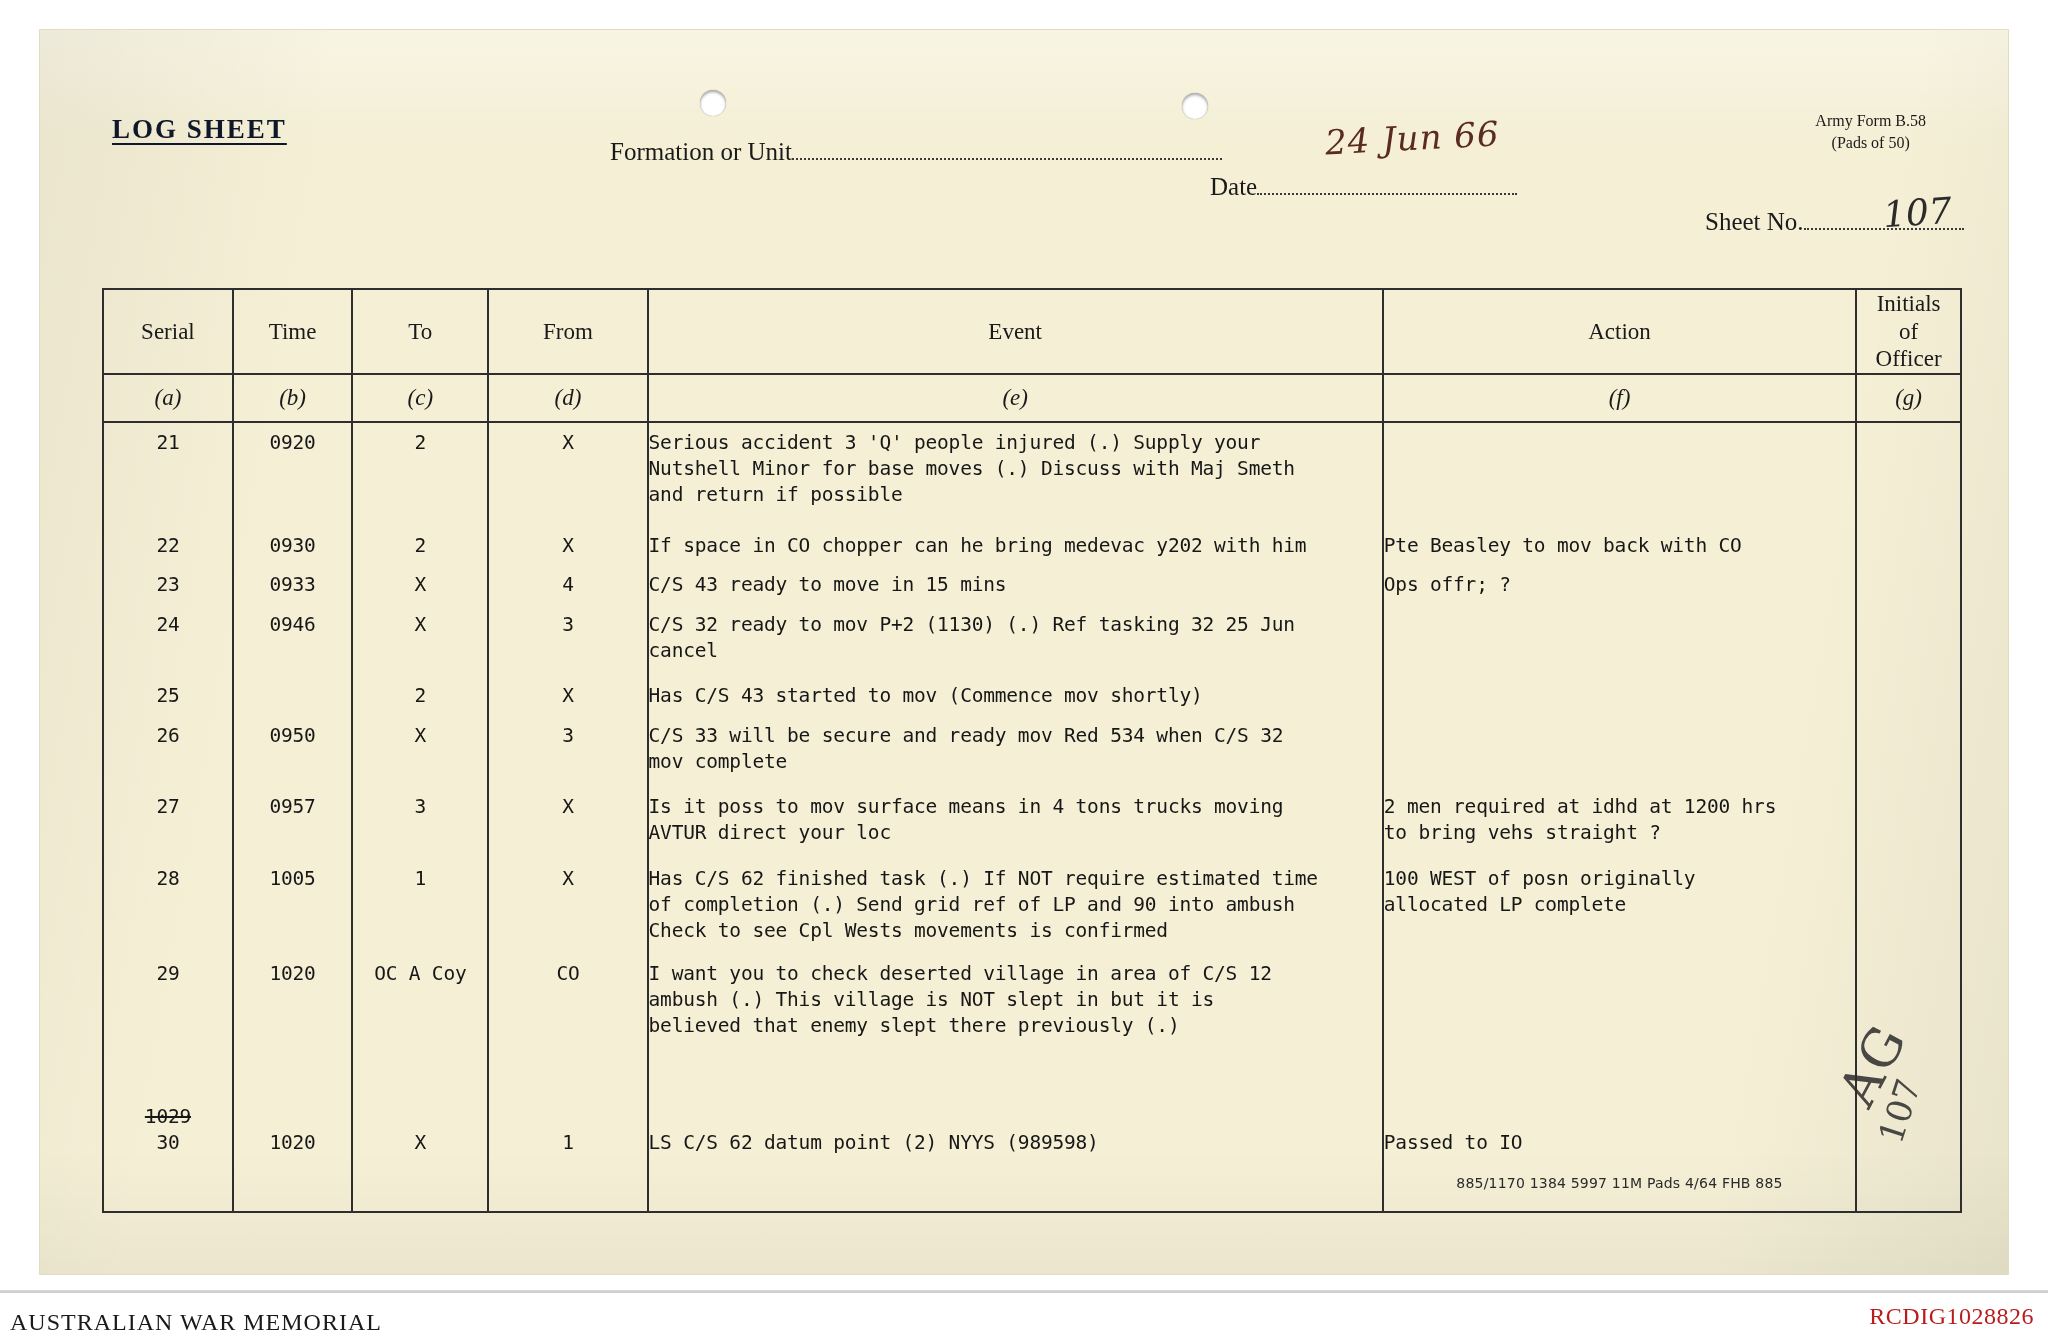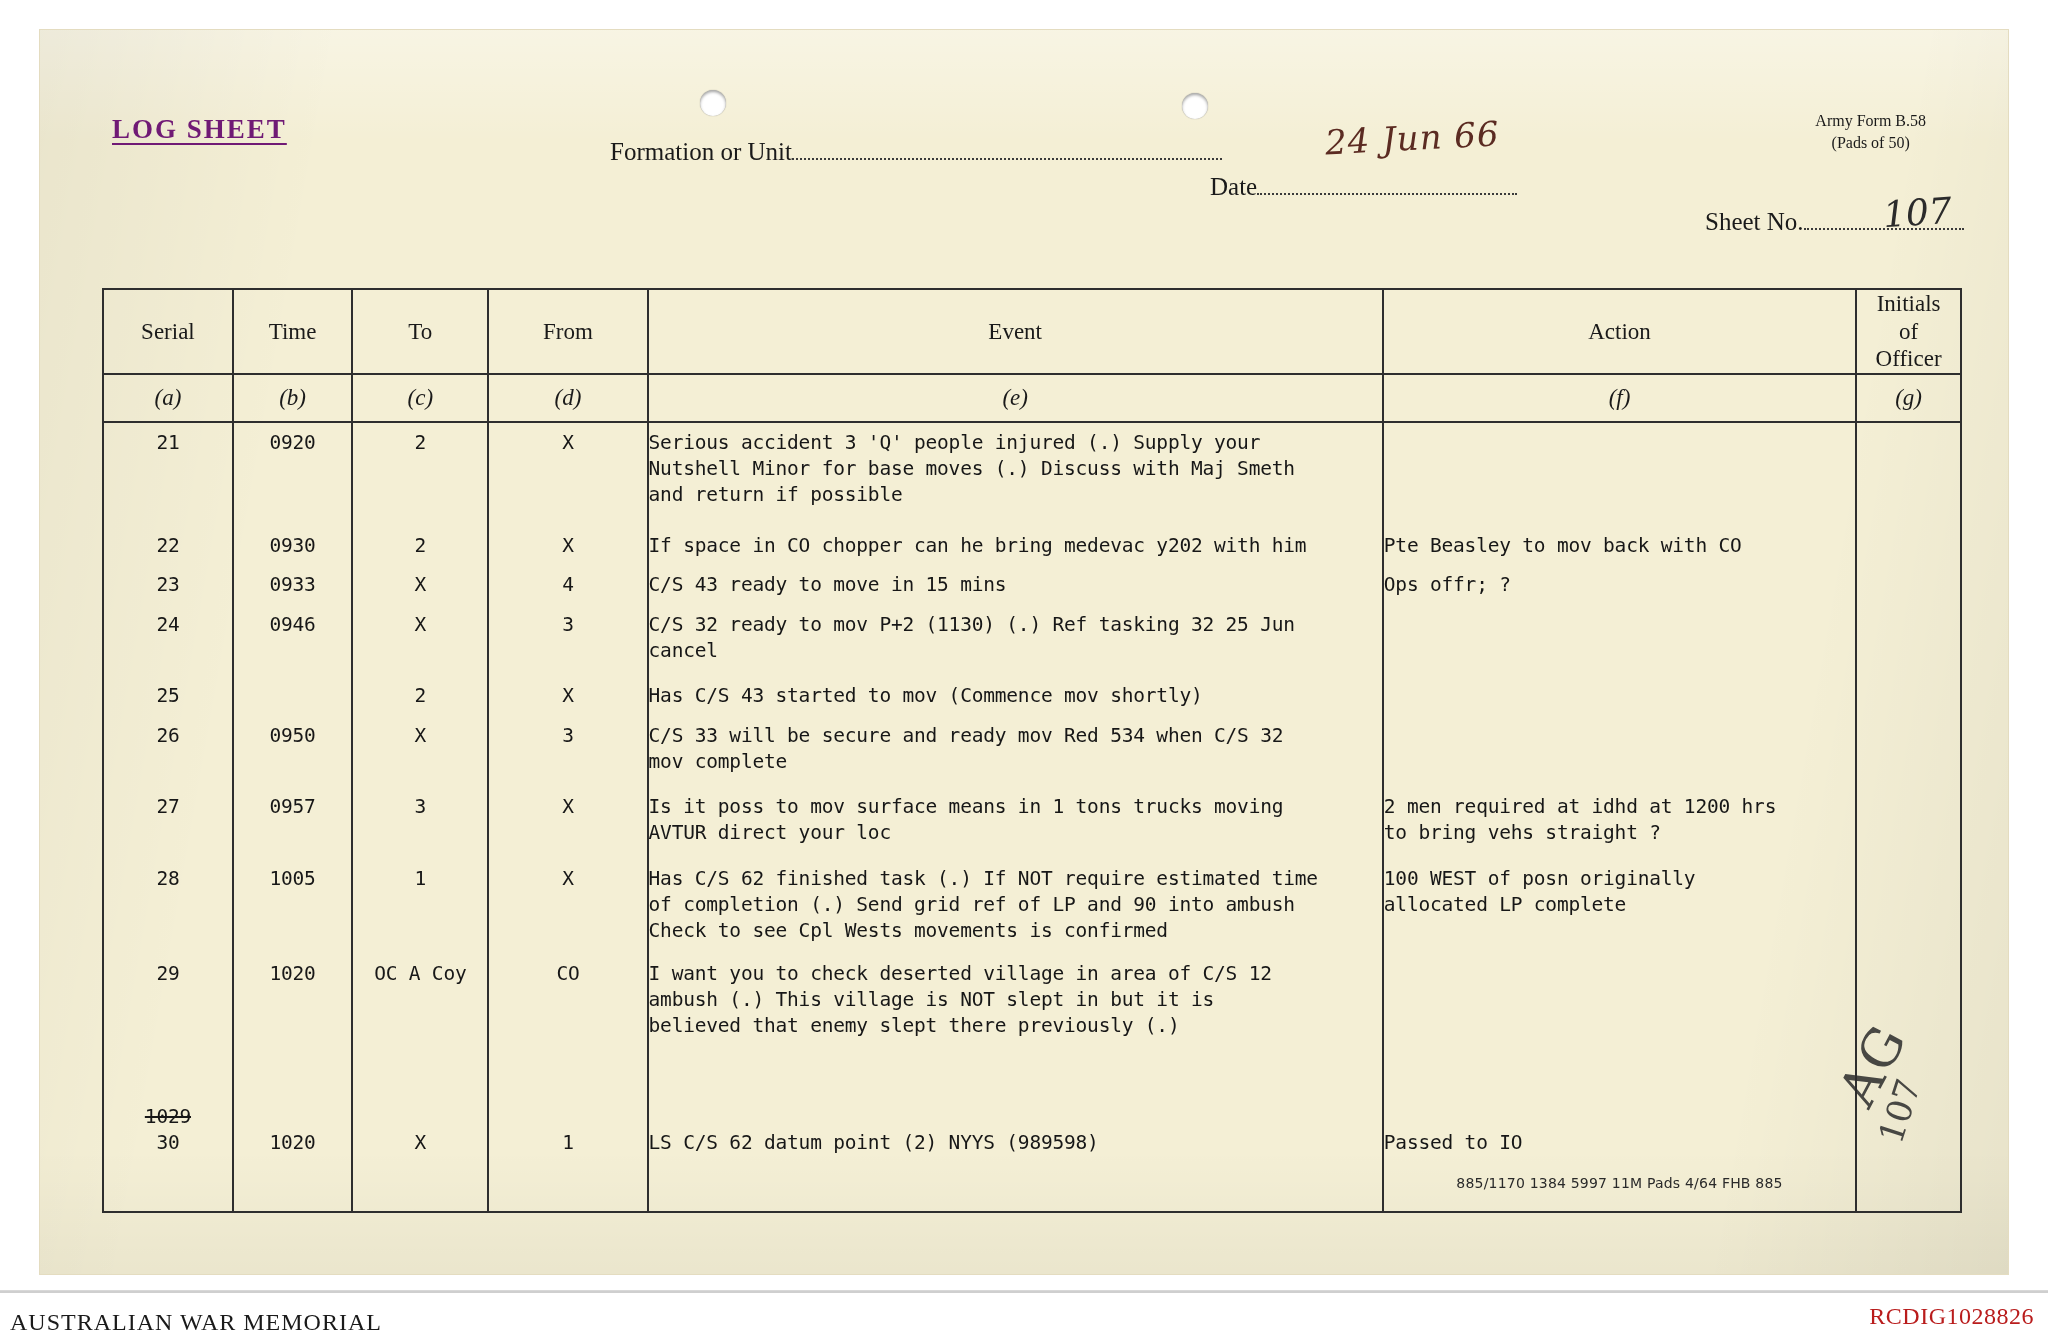--- a/index.html
+++ b/index.html
@@ -58,21 +58,21 @@
   
   .hdr-title {
     position: absolute;
     left: 72px;
     top: 84px;
     font-weight: bold;
     font-size: 27px;
     letter-spacing: 2px;
     text-decoration: underline;
     text-underline-offset: 5px;
-    color: #701a75;
+    color: #0f172a;
   }
   .hdr-formation {
     position: absolute;
     left: 570px;
     top: 108px;
     font-size: 25px;
     color: #1a1a1a;
     white-space: nowrap;
   }
   .dotfill {
@@ -449,21 +449,21 @@
               <td></td>
               <td></td>
               <td></td>
           </tr>
 
           <tr>
             <td class="cell ctr tw">27</td>
             <td class="cell ctr tw">0957</td>
             <td class="cell ctr tw">3</td>
             <td class="cell ctr tw">X</td>
-            <td class="cell tw" style="white-space:pre-line">Is it poss to mov surface means in 1 tons trucks moving
+            <td class="cell tw" style="white-space:pre-line">Is it poss to mov surface means in 4 tons trucks moving
 AVTUR direct your loc</td>
             <td class="cell tw" style="white-space:pre-line">2 men required at idhd at 1200 hrs
 to bring vehs straight ?</td>
             <td class="cell tw"></td>
           </tr>
           <tr class="spacer">
             <td></td>
               <td></td>
               <td></td>
               <td></td>

